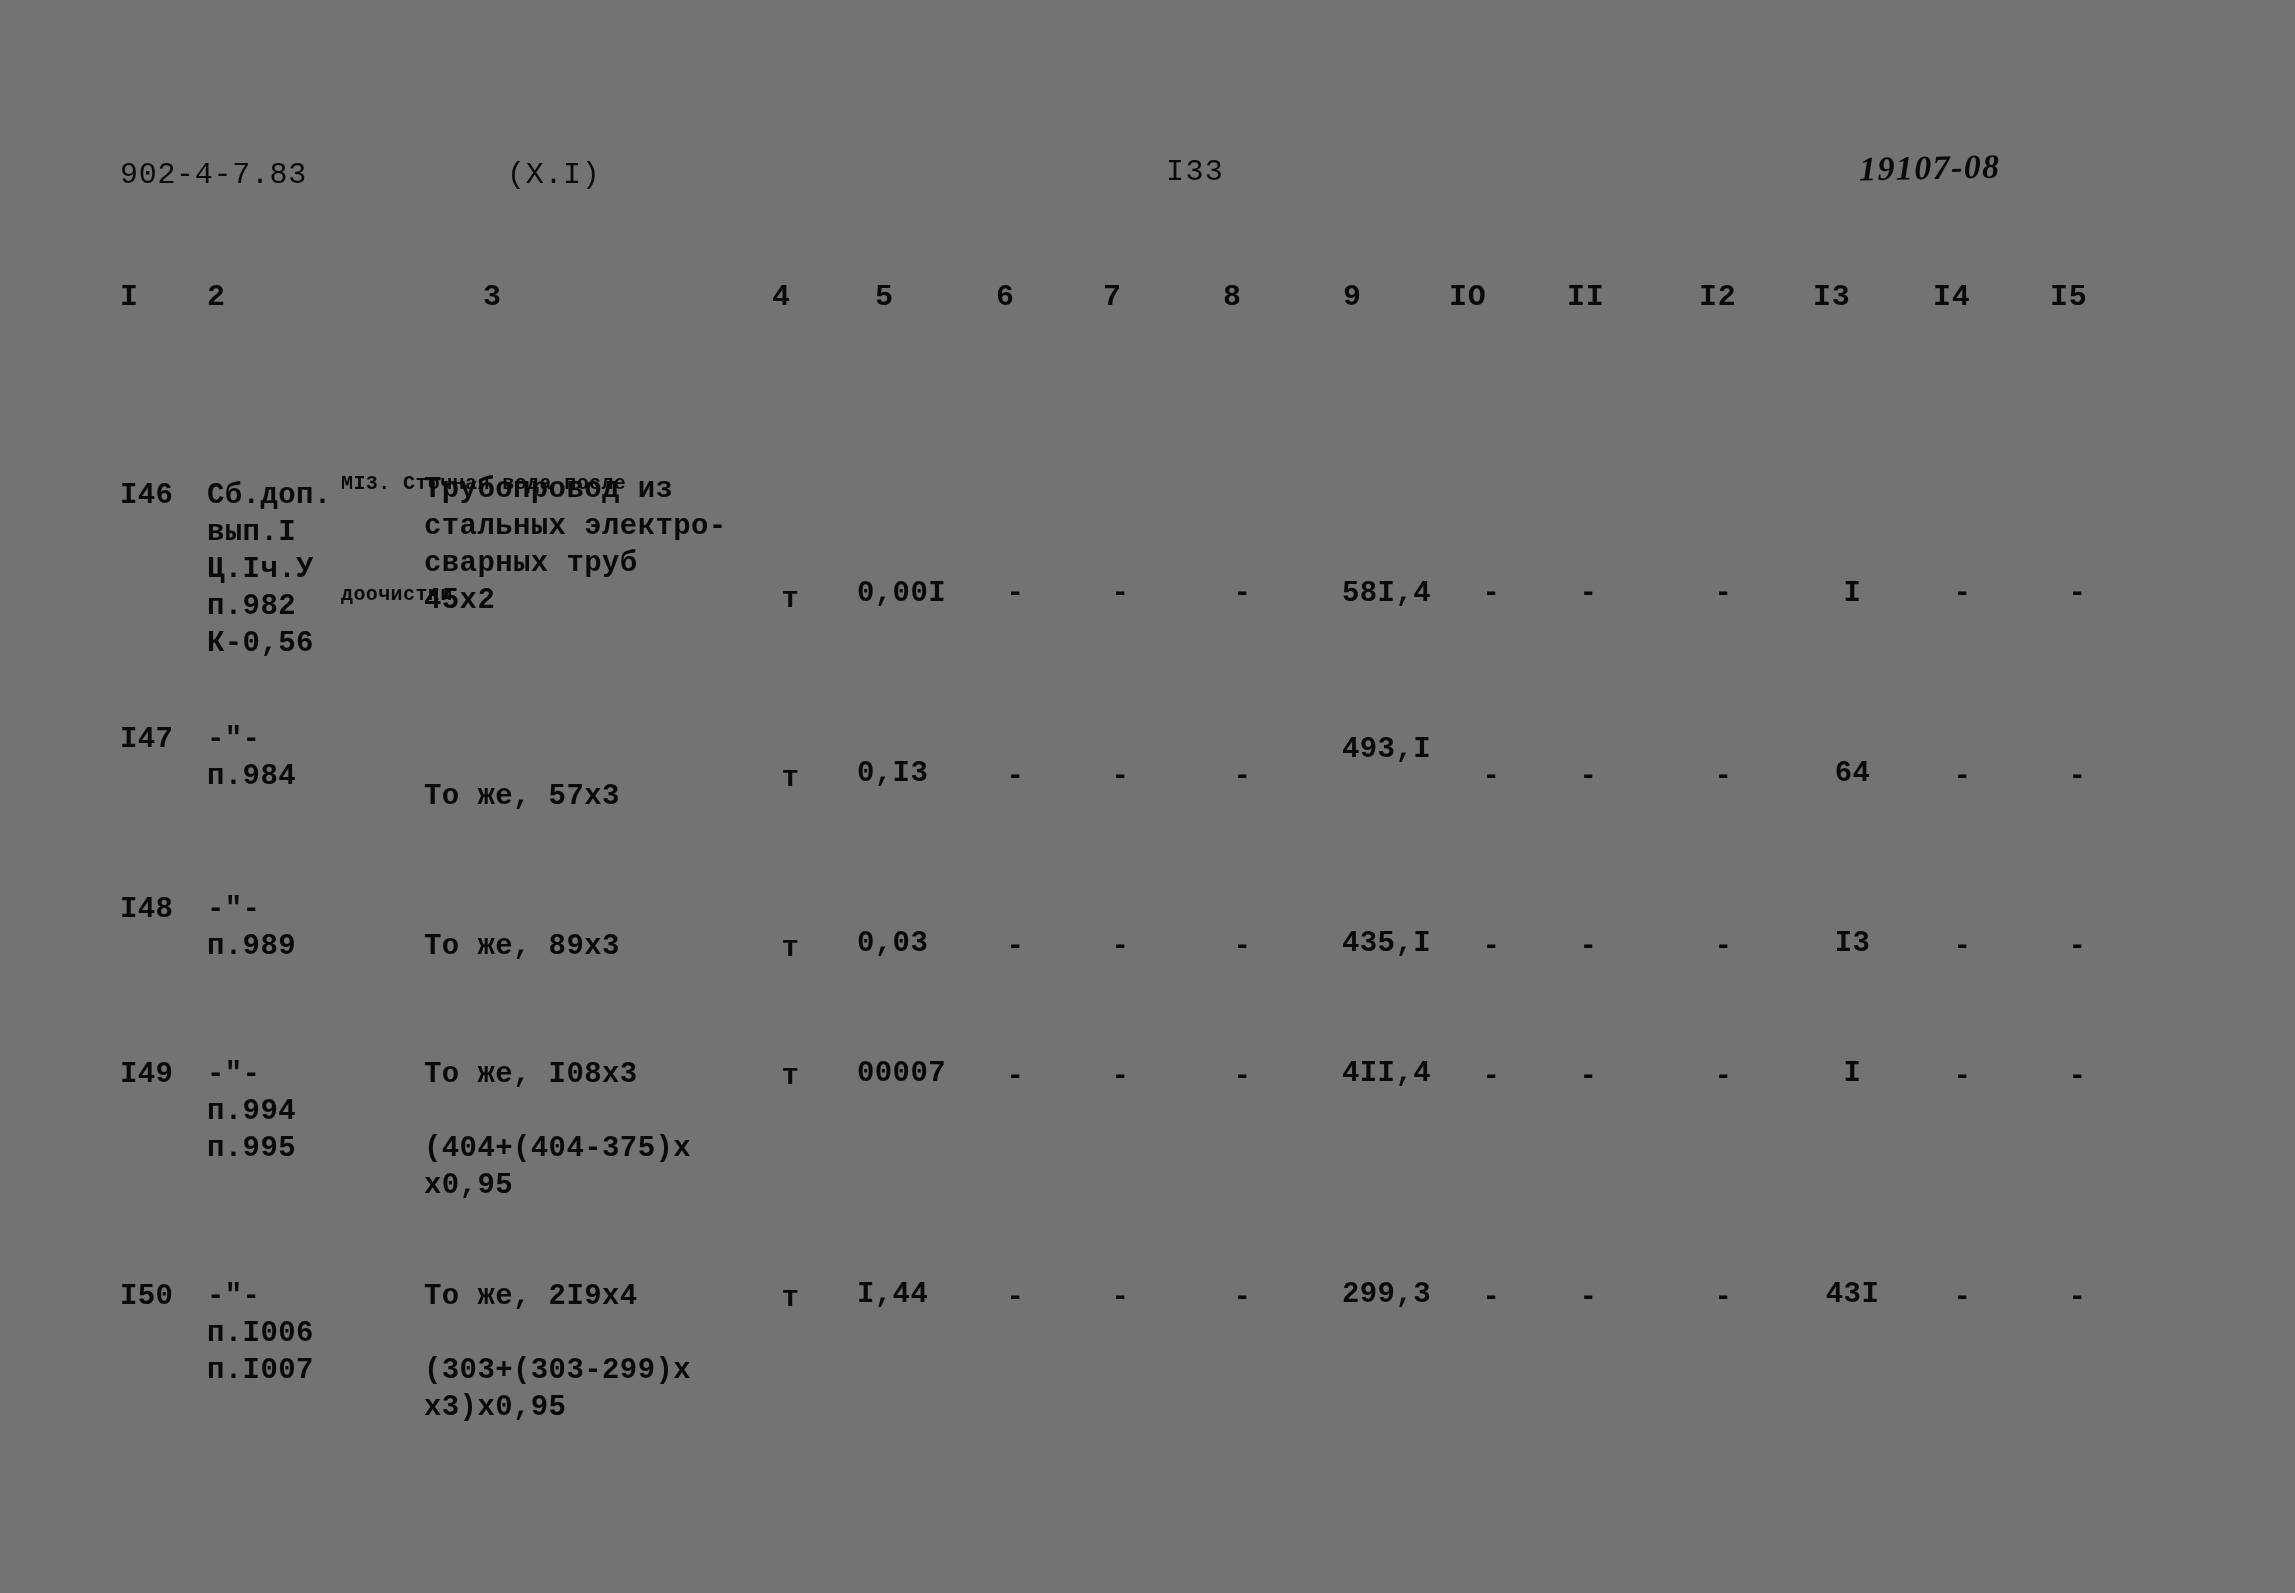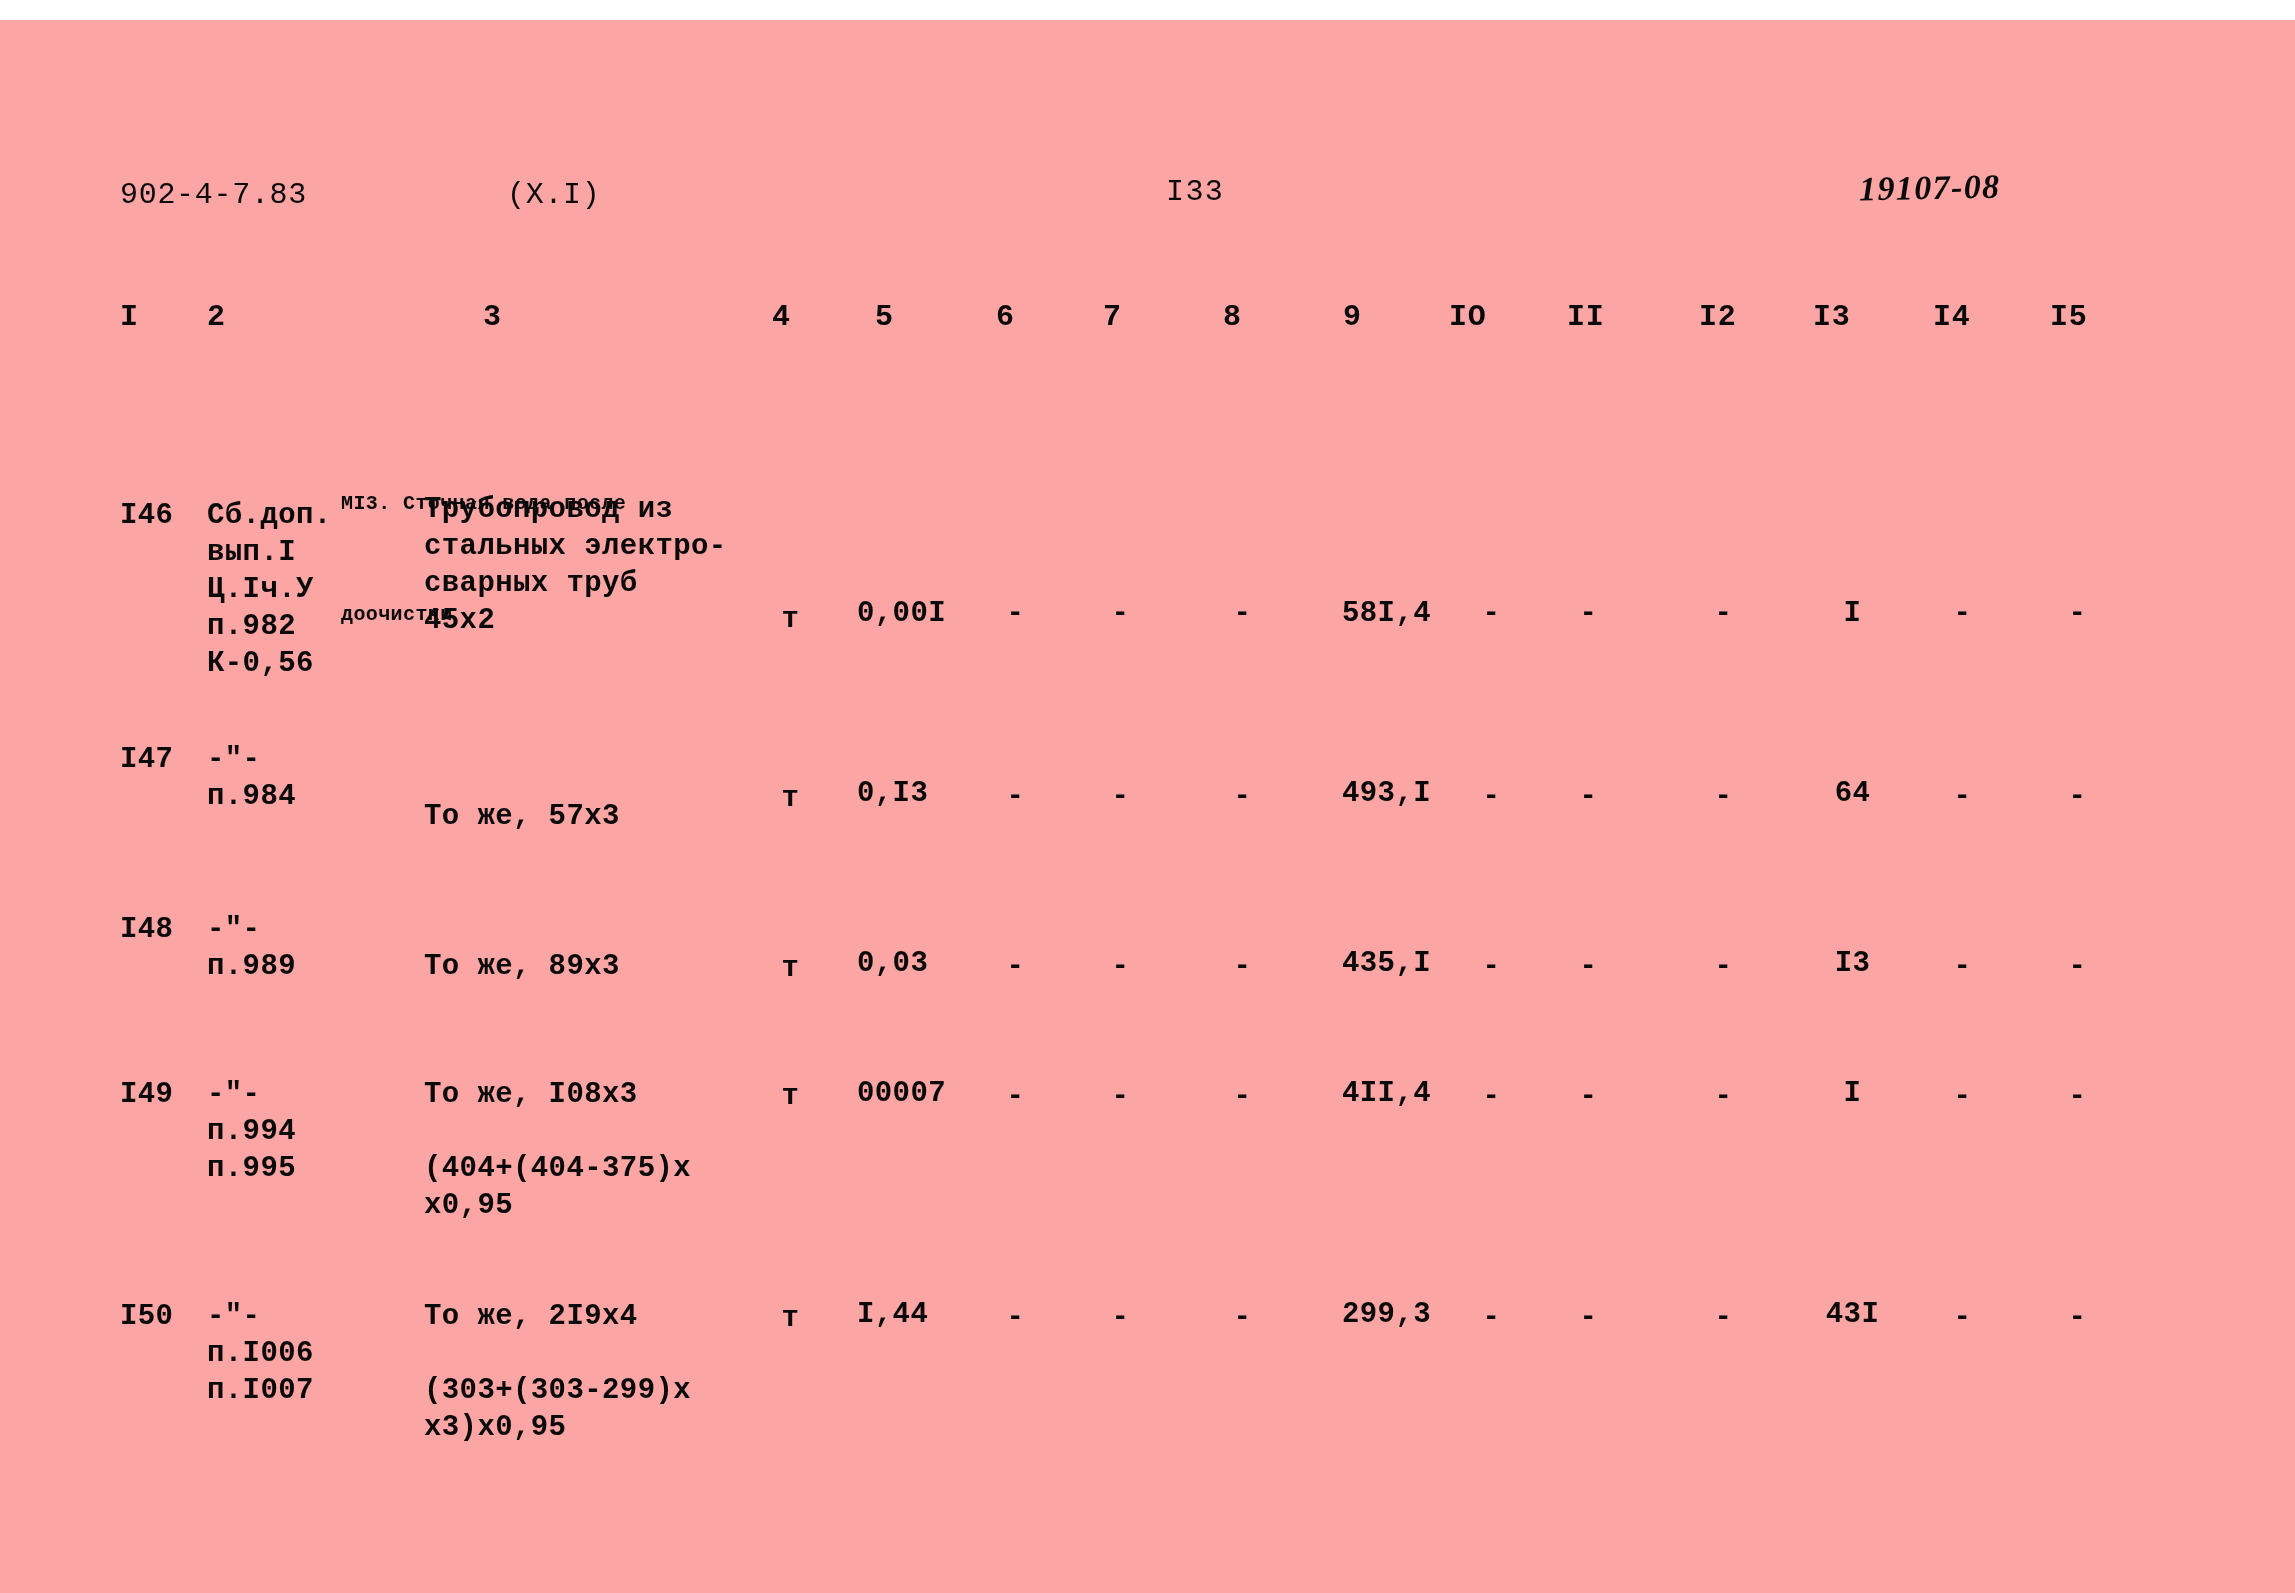--- a/index.html
+++ b/index.html
@@ -12,22 +12,21 @@
     height: 1593px;
     position: relative;
     font-family: "Liberation Mono", "DejaVu Sans Mono", monospace;
     color: #0a0a0a;
     overflow: hidden;
   }
 
   .page {
     position: absolute;
     inset: 0;
-    background: #fca5a5;
-    margin-top: 20px;
+    background: #737373;
   }
 
   
   .doc-header {
     position: absolute;
     left: 0; right: 0;
     top: 158px;
     height: 43px;
   }
   .hdr-code {
@@ -217,21 +216,21 @@
     <div class="row" style="top:0">
       <span class="cell c-num" style="top:721px">I47</span>
       <span class="cell c-just" style="top:721px">-"-
 п.984</span>
       <span class="cell c-desc" style="top:778px">То же, 57х3</span>
       <span class="cell c-unit jit1" style="top:761px">т</span>
       <span class="cell c-qty" style="top:755px">0,I3</span>
       <span class="cell c-6 dash" style="top:758px">-</span>
       <span class="cell c-7 dash" style="top:758px">-</span>
       <span class="cell c-8 dash" style="top:758px">-</span>
-      <span class="cell c-9" style="top:755px">493,I</span>
+      <span class="cell c-9" style="top:731px">493,I</span>
       <span class="cell c-10 dash" style="top:758px">-</span>
       <span class="cell c-11 dash" style="top:758px">-</span>
       <span class="cell c-12 dash" style="top:758px">-</span>
       <span class="cell c-13" style="top:755px">64</span>
       <span class="cell c-14 dash" style="top:758px">-</span>
       <span class="cell c-15 dash" style="top:758px">-</span>
     </div>
 
     <div class="row" style="top:0">
       <span class="cell c-num" style="top:891px">I48</span>

